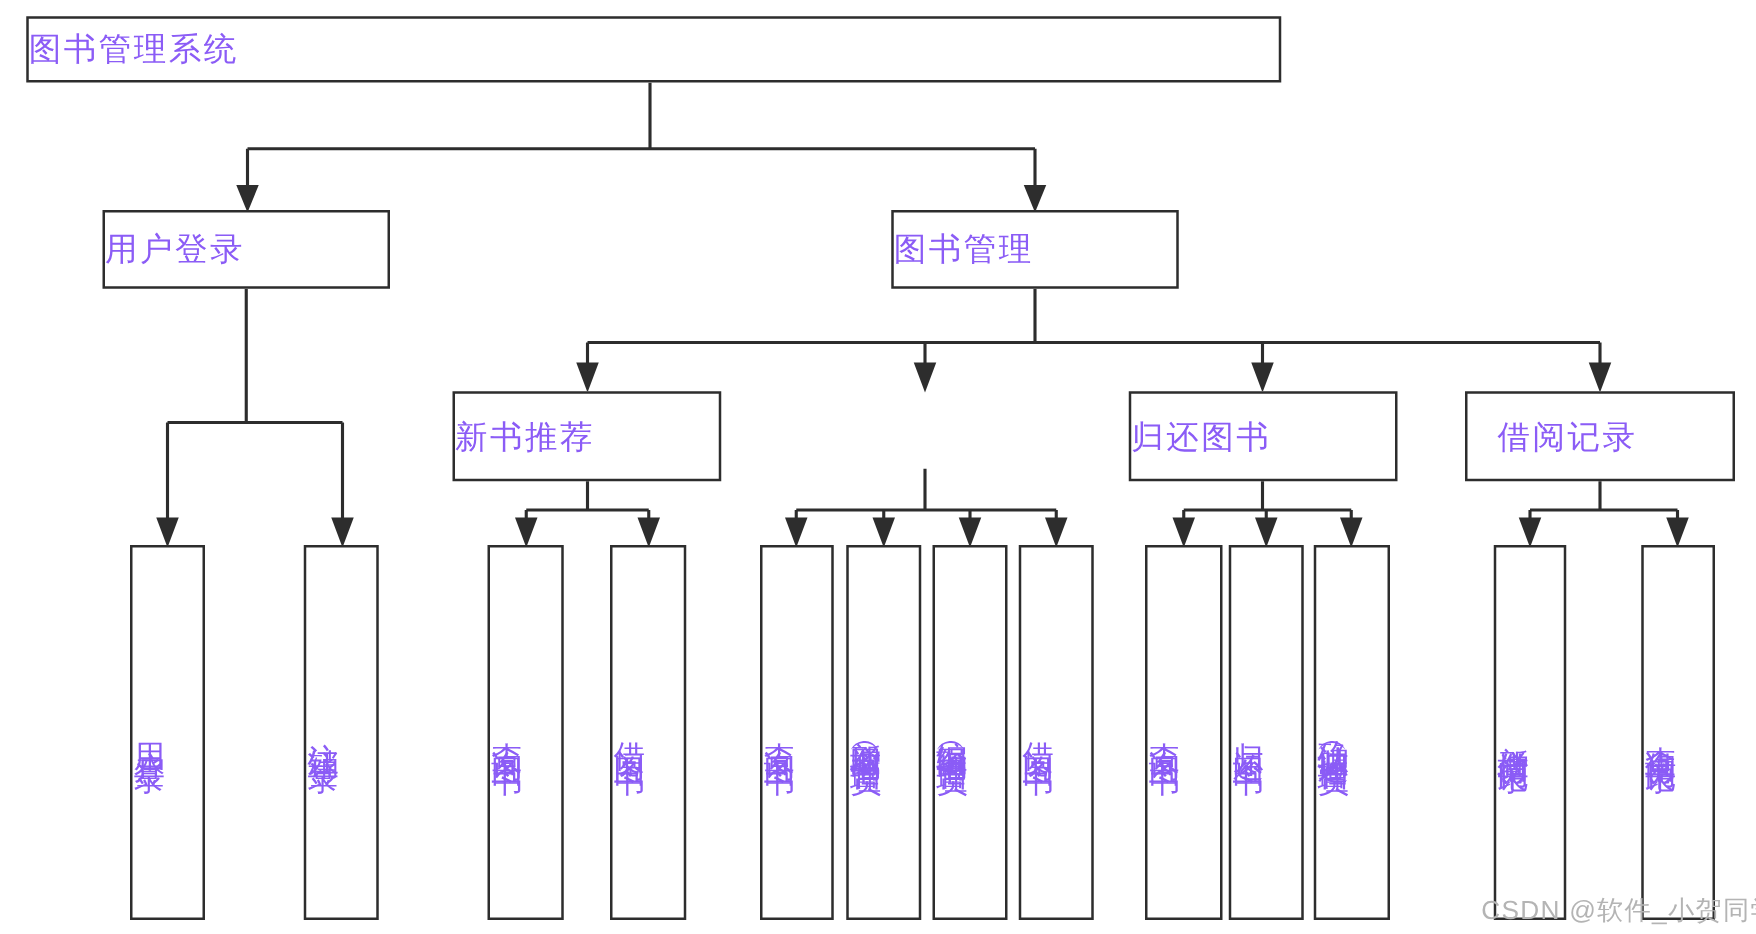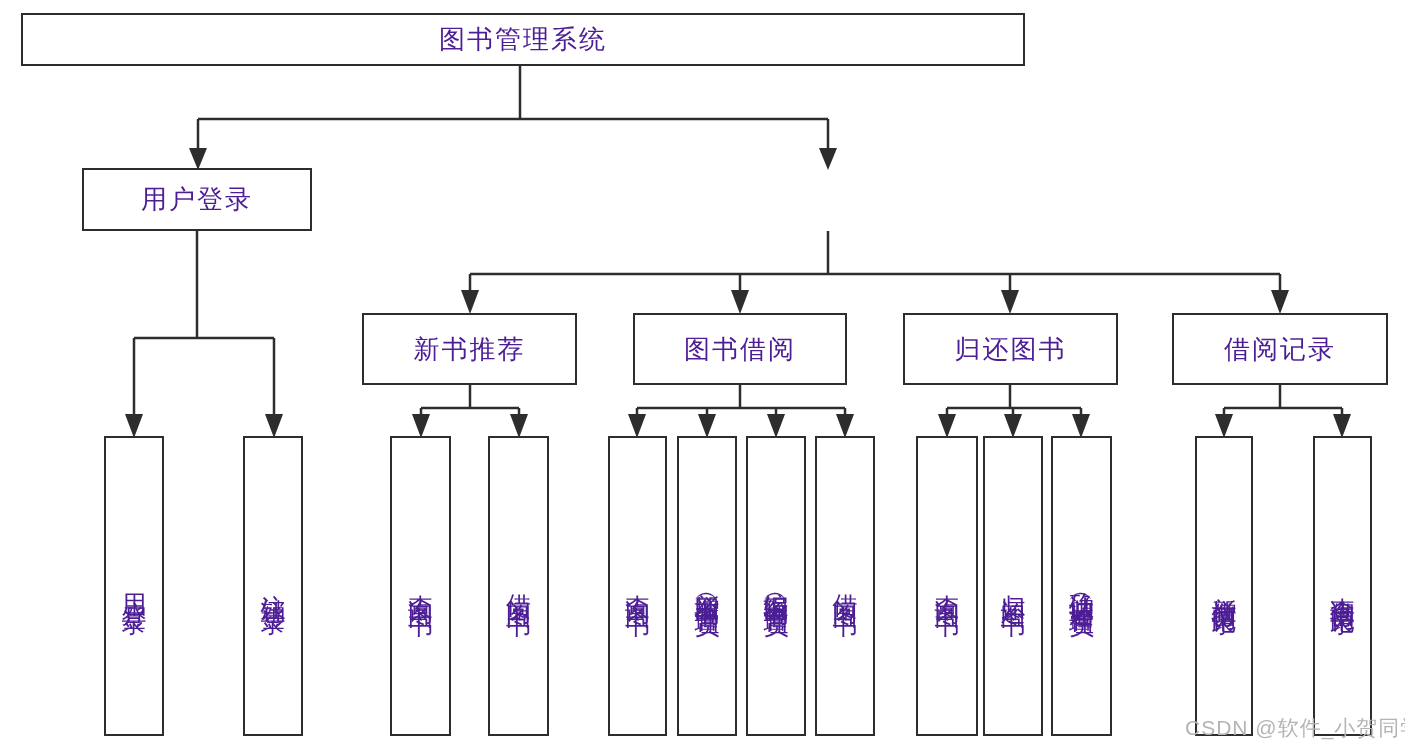--- a/index.html
+++ b/index.html
@@ -21,40 +21,39 @@
     width: 1405px;
     height: 747px;
   }
   .node {
     position: absolute;
     box-sizing: border-box;
     border: 2.5px solid #2d2d2d;
     background: #ffffff;
     display: flex;
     align-items: center;
-    justify-content: center;
-    color: #4c1d95;
+    color: #8b5cf6;
   }
   .node-h span {
     font-size: 26px;
     letter-spacing: 2px;
     white-space: nowrap;
   }
   .node-root { left: 21px; top: 13px; width: 1004px; height: 53px; border-width: 2.5px; }
   .node-root span { font-size: 26px; }
 
   .lvl2 { top: 168px; width: 230px; height: 63px; }
   .n-l2-0 { left: 82px; }
   .n-l2-1 { left: 713px; }
 
   .lvl3 { top: 313px; height: 72px; }
   .n-l3-0 { left: 362px; width: 215px; }
   .n-l3-1 { left: 633px; width: 214px; }
   .n-l3-2 { left: 903px; width: 215px; }
-  .n-l3-3 { left: 1172px; width: 216px; }
+  .n-l3-3 { left: 1172px; width: 216px; padding-left: 24px; }
 
   .leaf { top: 436px; height: 300px; }
   .leaf span {
     writing-mode: vertical-rl;
     font-size: 25px;
     letter-spacing: 6px;
     line-height: 1;
   }
   .n-u-0 { left: 104px; width: 60px; }
   .n-u-1 { left: 243px; width: 60px; }
@@ -163,27 +162,27 @@
     </g>
   </svg>
 
   <div class="node node-h node-root">
     <span>图书管理系统</span>
   </div>
 
   <div class="node node-h lvl2 n-l2-0">
     <span>用户登录</span>
   </div>
+  <div class="node node-h lvl2 n-l2-1">
+    <span>图书管理</span>
+  </div>
 
   <div class="node node-h lvl3 n-l3-0">
     <span>新书推荐</span>
   </div>
-  <div class="node node-h lvl3 n-l3-1">
-    <span>图书借阅</span>
-  </div>
   <div class="node node-h lvl3 n-l3-2">
     <span>归还图书</span>
   </div>
   <div class="node node-h lvl3 n-l3-3">
     <span>借阅记录</span>
   </div>
 
   <div class="node leaf n-u-0">
     <span>用户登录</span>
   </div>

